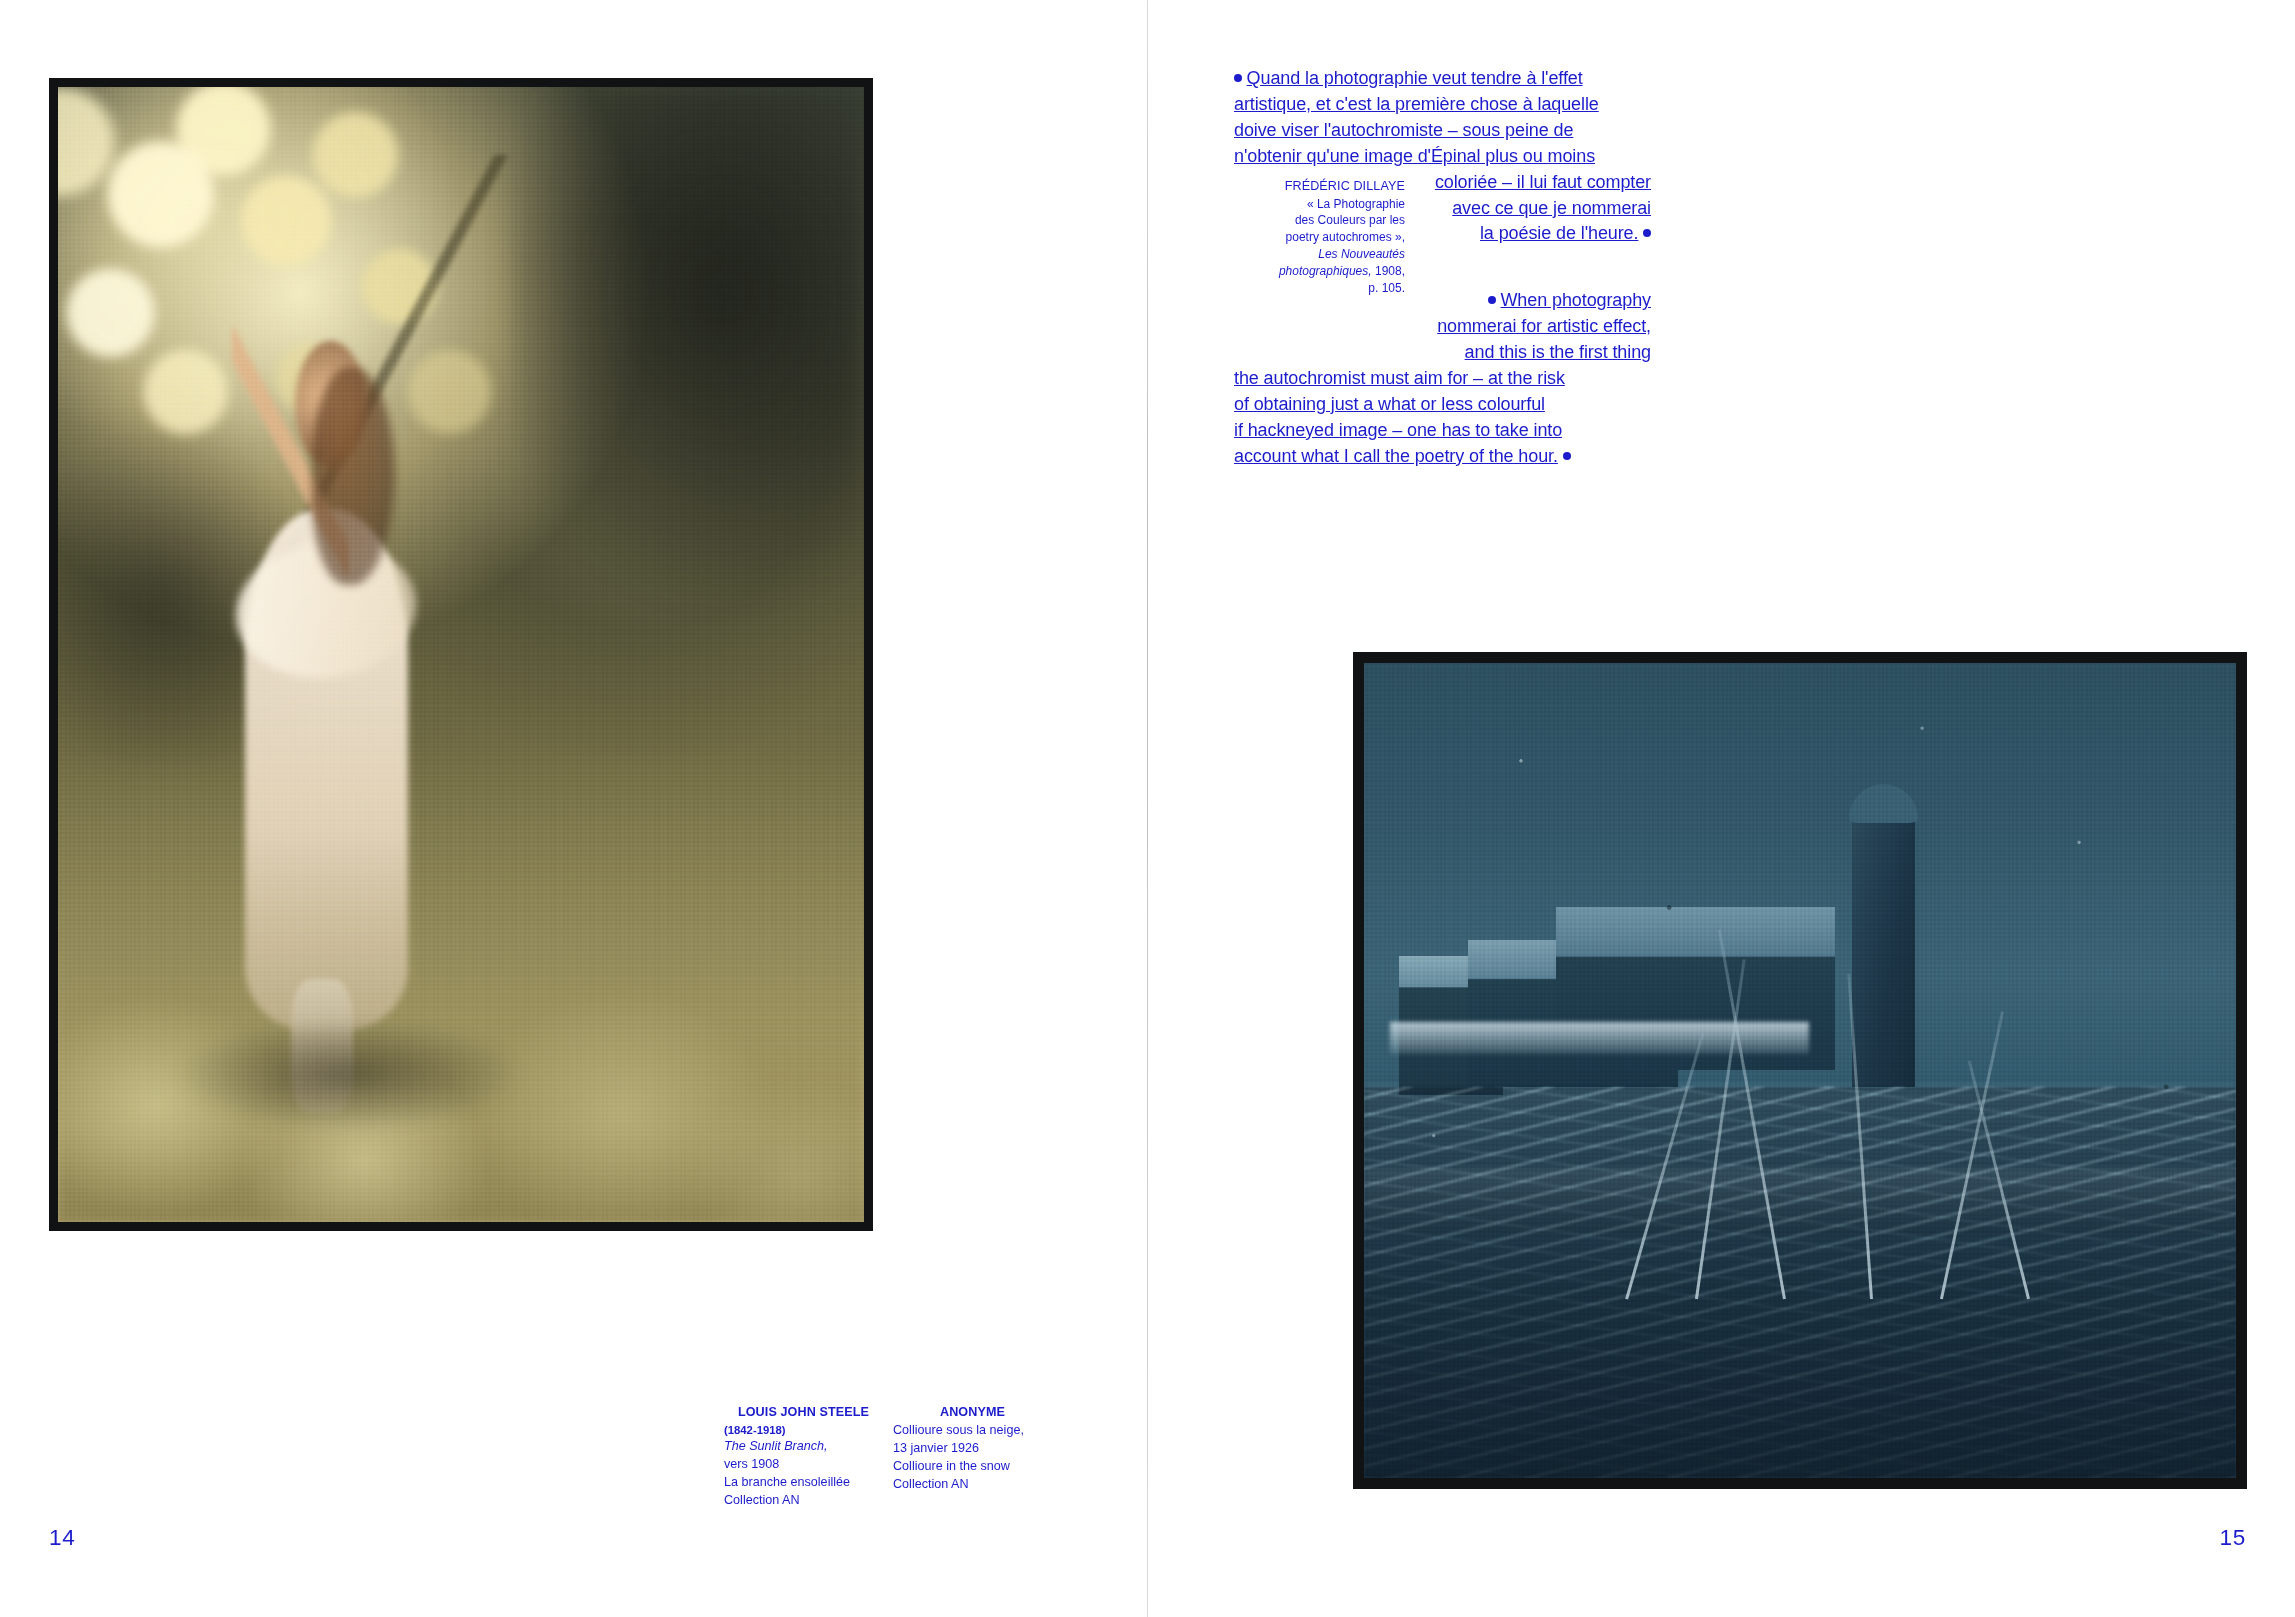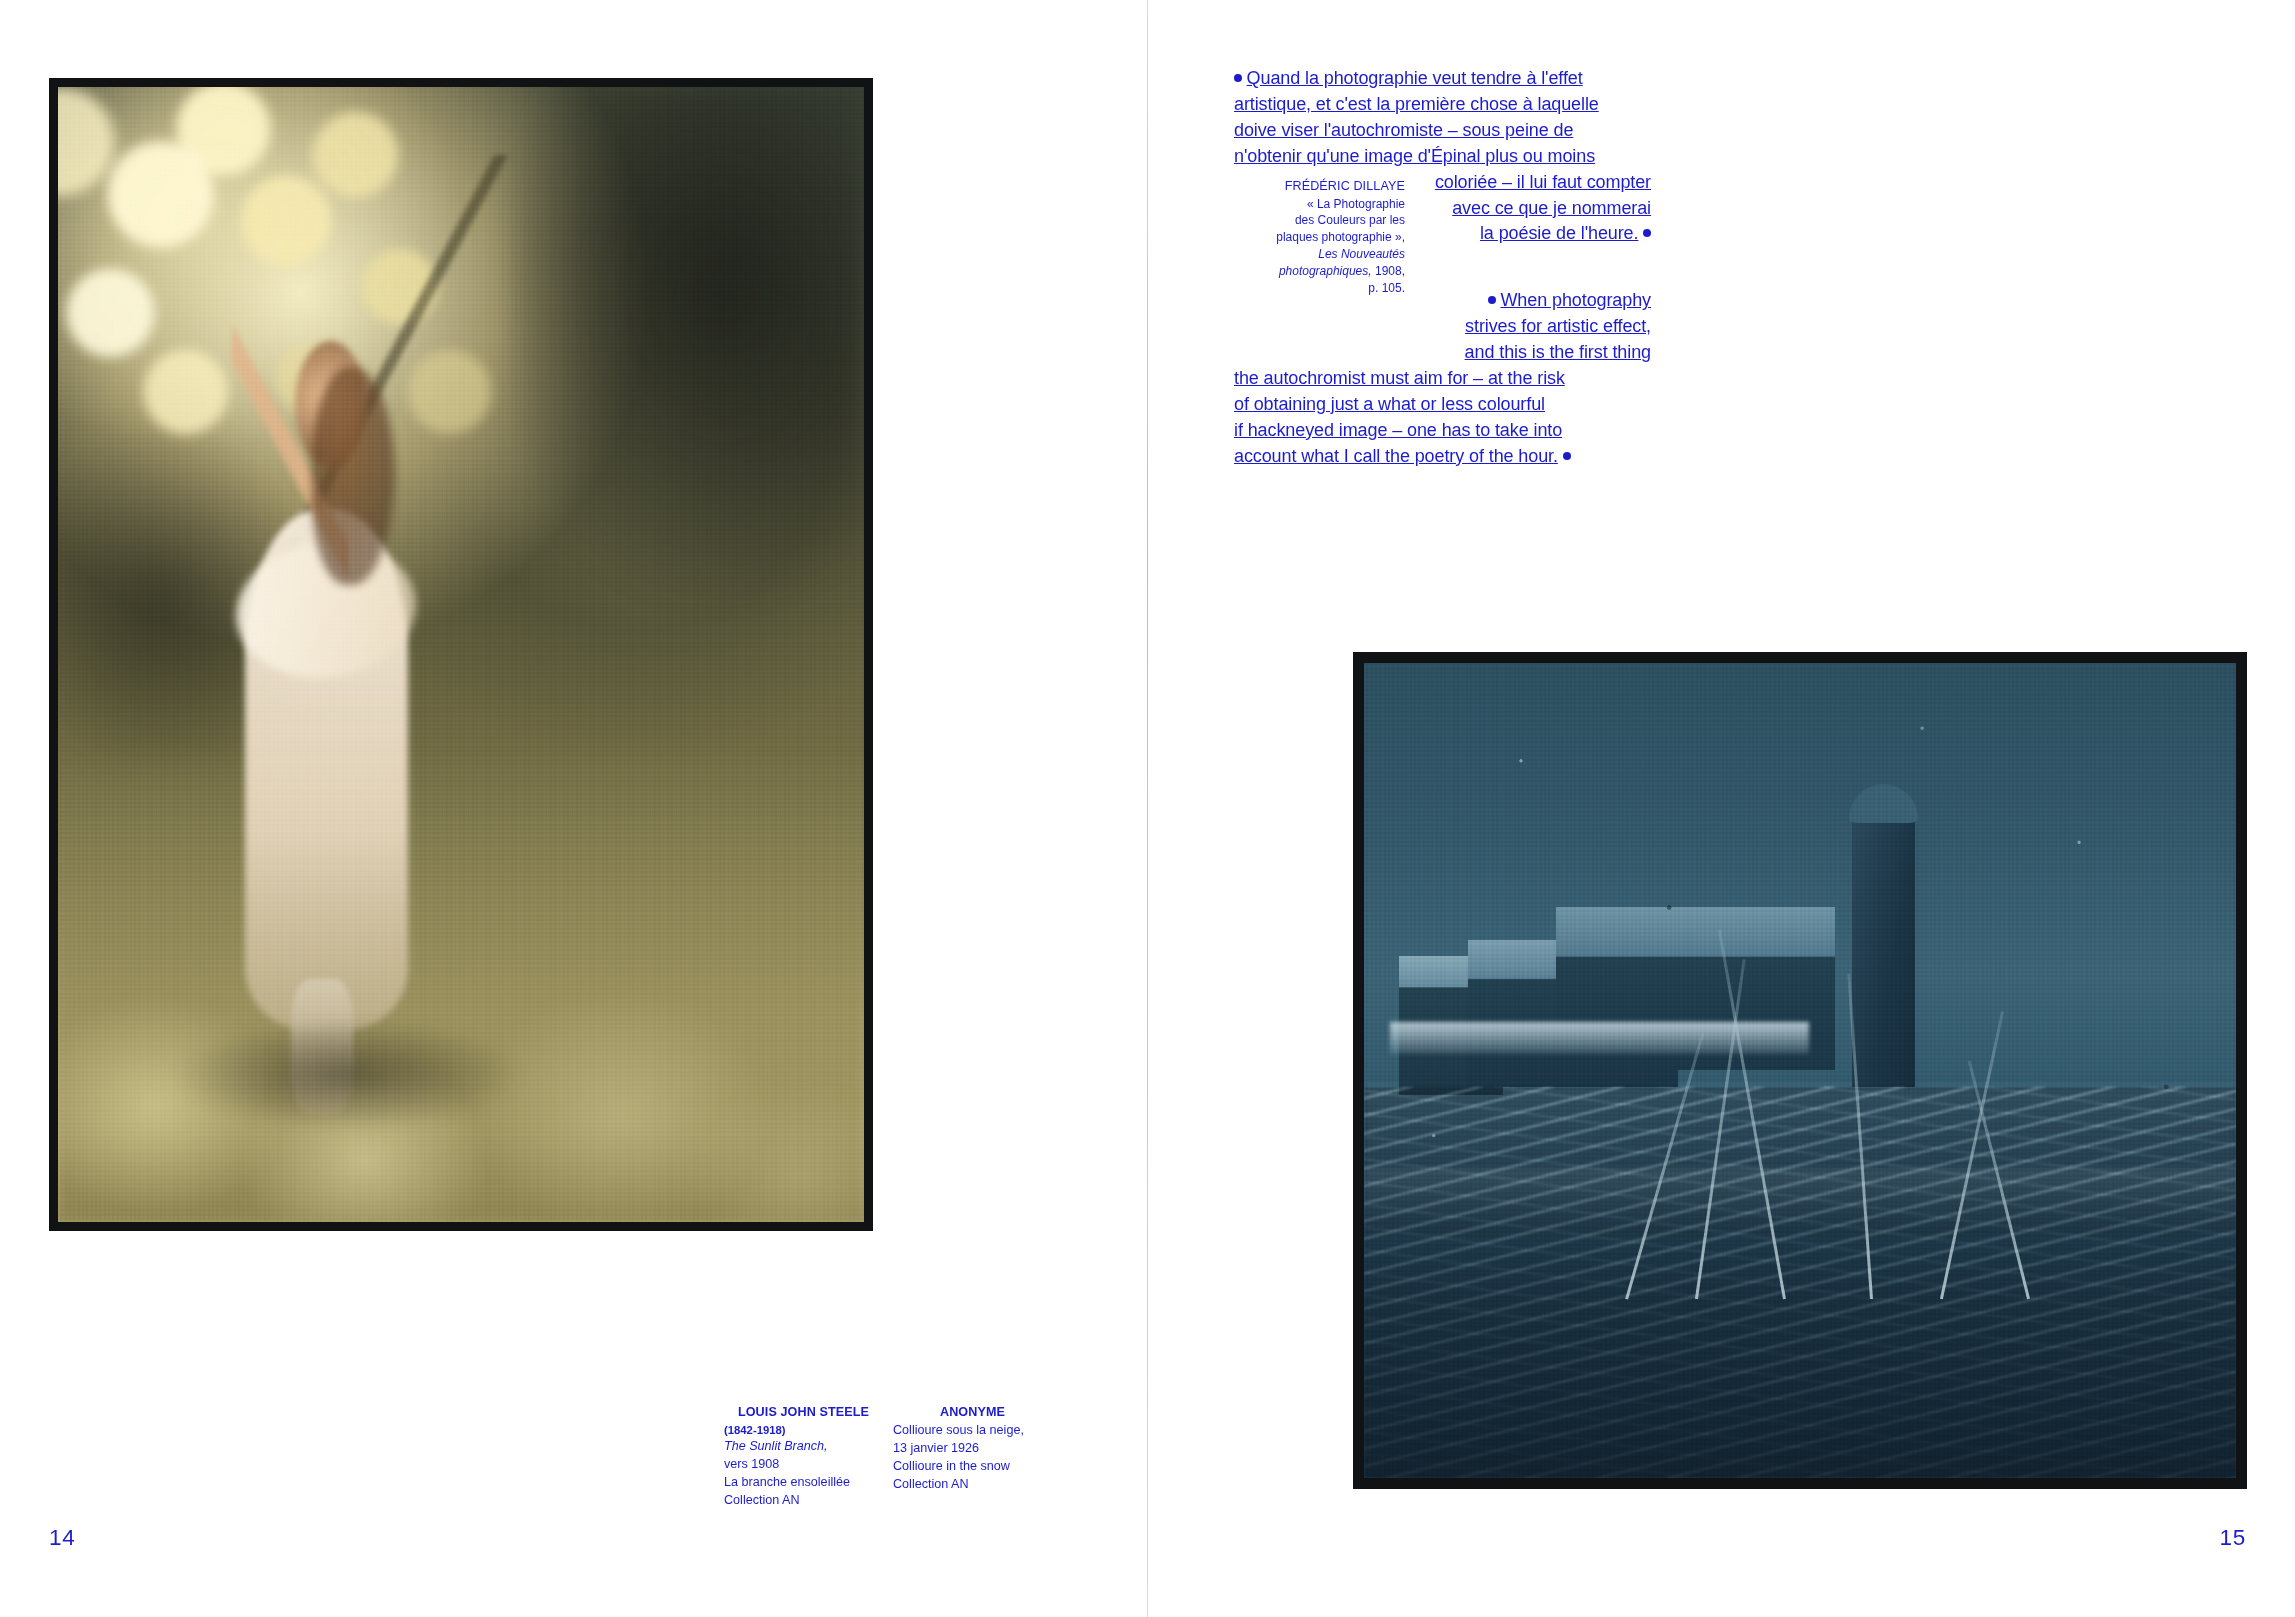--- a/index.html
+++ b/index.html
@@ -489,34 +489,34 @@
       <span class="l"><span>artistique, et c'est la première chose à laquelle</span></span>
       <span class="l"><span>doive viser l'autochromiste – sous peine de</span></span>
       <span class="l"><span>n'obtenir qu'une image d'Épinal plus ou moins</span></span>
       <span class="l align-right"><span>coloriée – il lui faut compter</span></span>
       <span class="l align-right"><span>avec ce que je nommerai</span></span>
       <span class="l align-right"><span>la poésie de l'heure.</span><span class="bullet trail"></span></span>
     </div>
 
     <div class="quote-en">
       <span class="l align-right"><span class="bullet"></span><span>When photography</span></span>
-      <span class="l align-right"><span>strives for artistic effect,</span></span>
+      <span class="l align-right"><span>nommerai for artistic effect,</span></span>
       <span class="l align-right"><span>and this is the first thing</span></span>
       <span class="l"><span>the autochromist must aim for – at the risk</span></span>
       <span class="l"><span>of obtaining just a what or less colourful</span></span>
       <span class="l"><span>if hackneyed image – one has to take into</span></span>
       <span class="l"><span>account what I call the poetry of the hour.</span><span class="bullet trail"></span></span>
     </div>
   </div>
 
   <div class="source">
     <div class="src-name">FRÉDÉRIC DILLAYE</div>
     <div>« La Photographie</div>
     <div>des Couleurs par les</div>
-    <div>plaques photographie »,</div>
+    <div>poetry autochromes »,</div>
     <div class="ital">Les Nouveautés</div>
     <div><span class="ital">photographiques,</span><span> 1908,</span></div>
     <div>p. 105.</div>
   </div>
 
   <div class="plate-right">
     <div class="img">
       <div class="ac2-sky"></div>
       <div class="ac2-water"></div>
       <div class="ac2-house"></div>

